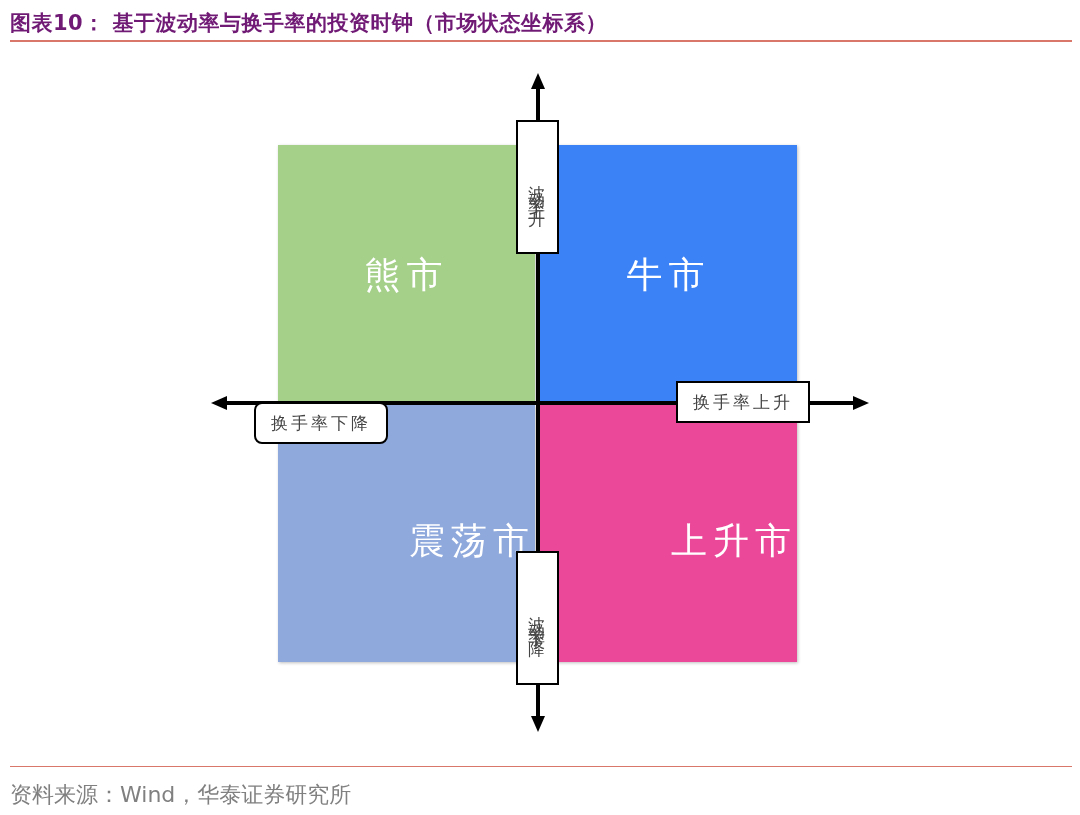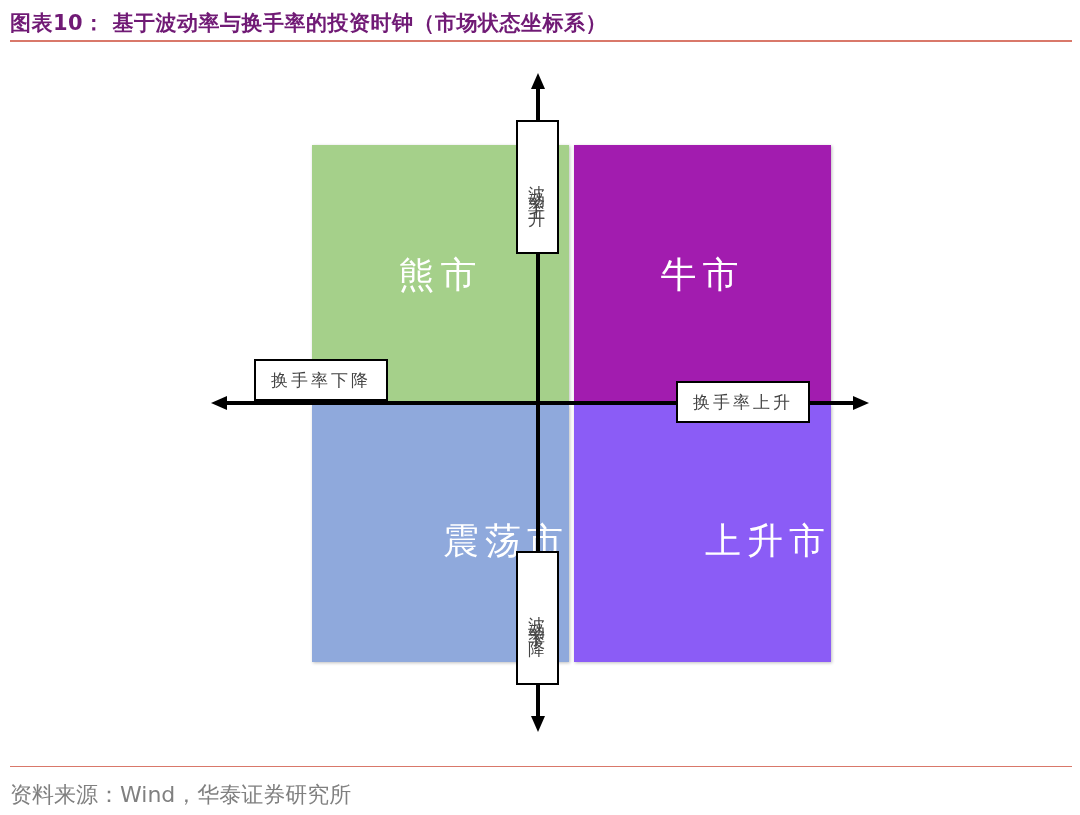--- a/index.html
+++ b/index.html
@@ -6,21 +6,21 @@
   body { width: 1080px; height: 815px; position: relative; overflow: hidden;
          font-family: "DejaVu Sans", "Liberation Sans", sans-serif; }
   .title { position: absolute; left: 10px; top: 9px; font-size: 21px; font-weight: bold;
            color: #701a75; letter-spacing: 0.5px; white-space: nowrap; }
   .rule { position: absolute; left: 10px; width: 1062px; height: 2px; background: #d9786a; }
   .rule.top { top: 40px; }
   .rule.bottom { top: 766px; height: 1px; }
   .source { position: absolute; left: 10px; top: 780px; font-size: 22px; color: #808080; white-space: nowrap; }
 
   .quad { position: absolute; width: 257px; height: 257px;
-          box-shadow: 1px 1px 3px rgba(0,0,0,0.25); margin-left: 34px; }
+          box-shadow: 1px 1px 3px rgba(0,0,0,0.25); }
   .quad .qlabel { position: absolute; left: 0; right: 0; text-align: center;
                   color: #ffffff; font-family: "DejaVu Serif", "Liberation Serif", serif;
                   font-size: 36px; letter-spacing: 6px; }
   .q-bear { left: 278px; top: 145px; }
   .q-bull { left: 540px; top: 145px; }
   .q-osc  { left: 278px; top: 405px; }
   .q-rise { left: 540px; top: 405px; }
   .q-bear .qlabel, .q-bull .qlabel { top: 106px; }
   .q-osc .qlabel, .q-rise .qlabel { top: 112px; text-align: right; }
 
@@ -33,39 +33,39 @@
   .arrow-right { left: 853px; top: 396px; border-top: 7px solid transparent; border-bottom: 7px solid transparent; border-left: 16px solid #000; }
 
   .axlabel { position: absolute; background: #ffffff; border: 2px solid #000; box-sizing: border-box;
              color: #444444; font-family: "DejaVu Serif", "Liberation Serif", serif; font-size: 17px; }
   .axlabel.vert { width: 43px; height: 134px; writing-mode: vertical-rl; text-orientation: upright;
                   display: flex; align-items: center; justify-content: center; letter-spacing: 6px; }
   .axlabel.horiz { width: 134px; height: 42px; display: flex; align-items: center; justify-content: center;
                    letter-spacing: 3px; white-space: nowrap; }
   .lbl-top { left: 516px; top: 120px; }
   .lbl-bottom { left: 516px; top: 551px; }
-  .lbl-left { left: 254px; top: 359px; }
+  .lbl-left { left: 254px; top: 402px; border-radius: 8px; }
   .lbl-right { left: 660px; top: 381px; margin-left: 16px; }
 </style>
 </head>
 <body>
 
 <div class="title">图表10： 基于波动率与换手率的投资时钟（市场状态坐标系）</div>
 <div class="rule top"></div>
 
 <div class="quad q-bear" style="background: rgb(165, 208, 138);">
   <div class="qlabel">熊市</div>
 </div>
-<div class="quad q-bull" style="background: #a21caf;">
+<div class="quad q-bull" style="background: #3b82f6;">
   <div class="qlabel">牛市</div>
 </div>
 <div class="quad q-osc" style="background: rgb(143, 169, 220);">
   <div class="qlabel">震荡市</div>
 </div>
-<div class="quad q-rise" style="background: #8b5cf6;">
+<div class="quad q-rise" style="background: #ec4899;">
   <div class="qlabel">上升市</div>
 </div>
 
 <div class="axis-v"></div>
 <div class="axis-h"></div>
 <div class="arrow arrow-up"></div>
 <div class="arrow arrow-down"></div>
 <div class="arrow arrow-left"></div>
 <div class="arrow arrow-right"></div>
 

